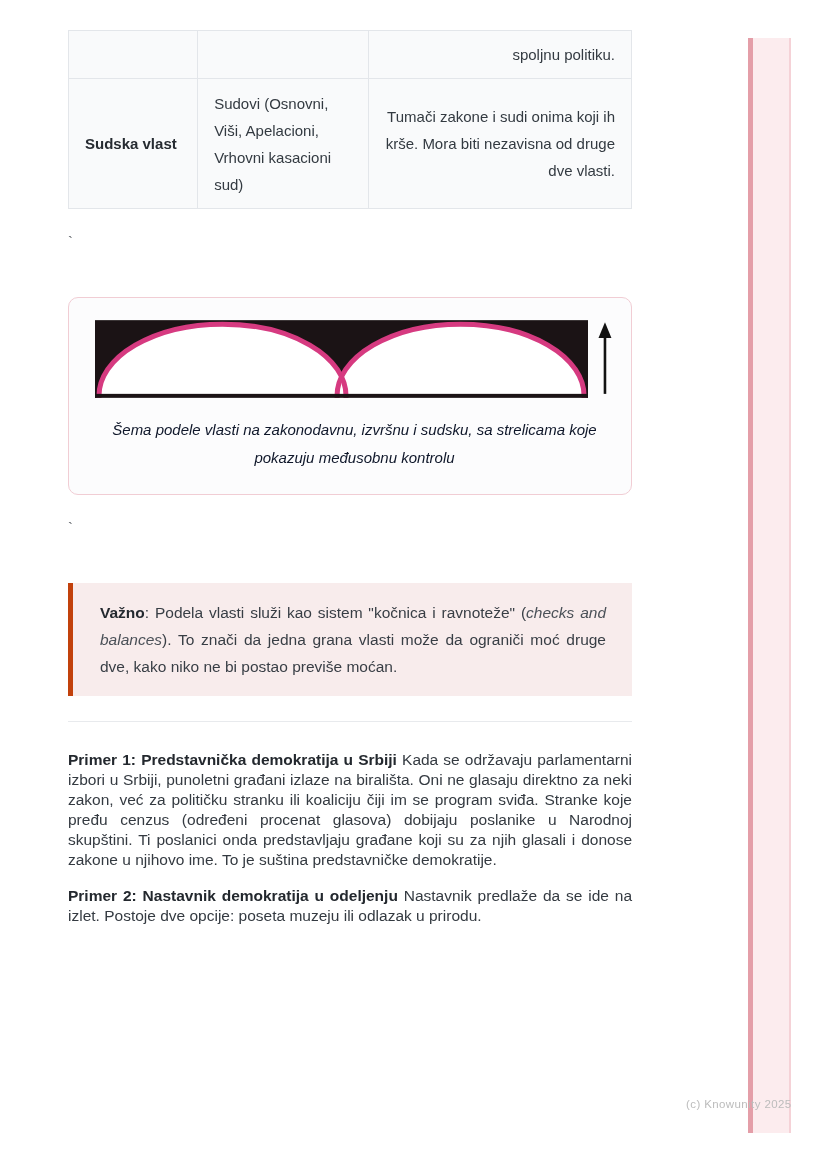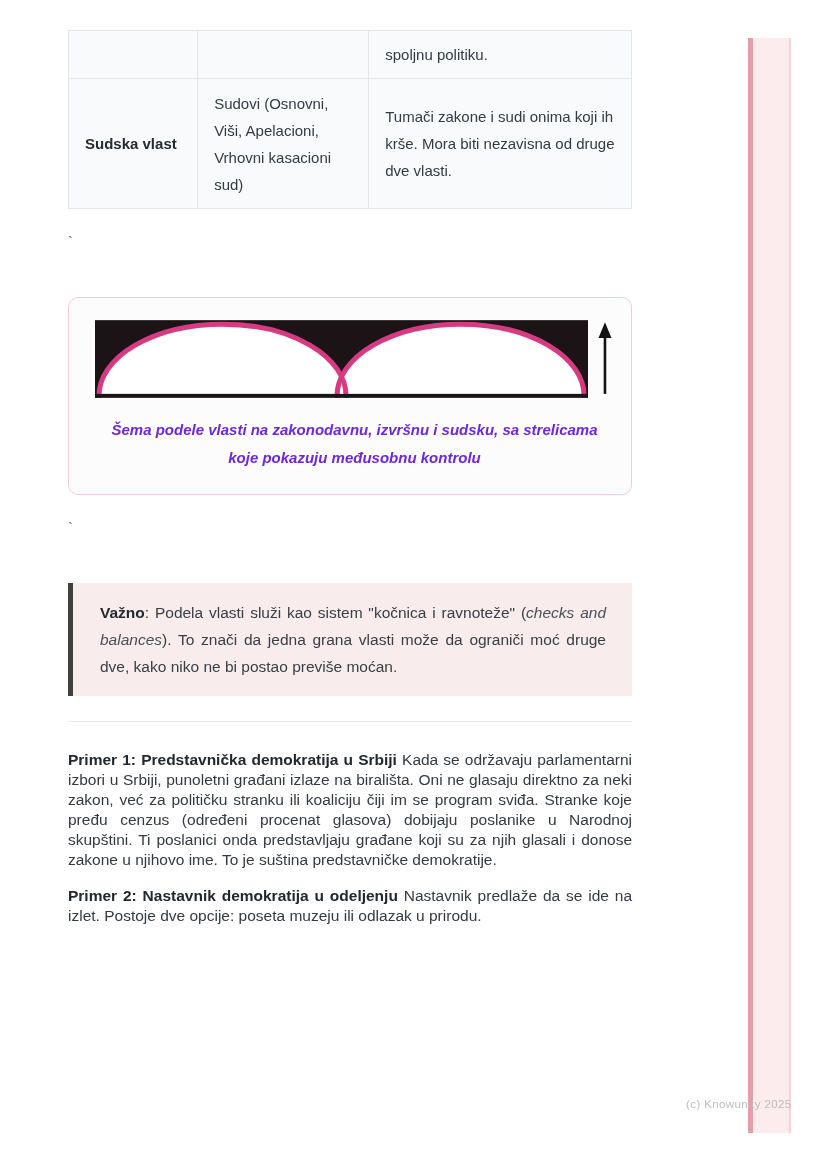--- a/index.html
+++ b/index.html
@@ -54,21 +54,21 @@
     color: #333a41;
   }
   table.powers td {
     background: #f9fafb;
     border: 1px solid #e3e6ea;
     padding: 10px 16px;
     vertical-align: middle;
   }
   table.powers td.c1 { width: 135px; font-weight: bold; color: #262b31; }
   table.powers td.c2 { width: 180px; }
-  table.powers td.c3 { width: 285px; }
+  table.powers td.c3 { width: 285px; text-align: right; }
   tr.row-partial td { height: 48px; padding-top: 4px; padding-bottom: 4px; }
   tr.row-full td { height: 130px; }
 
   .stray {
     margin-top: 24px;
     height: 20px;
     font-size: 15px;
     color: #555a60;
   }
 
@@ -81,31 +81,30 @@
     padding: 22px 17px 22px 26px;
   }
   .figure-media { display: flex; align-items: flex-start; }
   .arcs-wrap { width: 495px; height: 78px; }
   .arrow-wrap { width: 18px; height: 78px; margin-left: 8px; }
   .figure-caption {
     margin-top: 18px;
     font-style: italic;
     font-size: 15px;
     line-height: 28px;
-    color: #6d28d9;
+    color: #0f172a;
     text-align: center;
     padding: 0 8px;
-    font-weight: bold;
   }
 
   
   .callout {
     margin-top: 44px;
     background: #f8ecec;
-    border-left: 5px solid #404040;
+    border-left: 5px solid #c2410c;
     padding: 16px 26px 16px 27px;
     font-size: 15.5px;
     line-height: 27px;
     text-align: justify;
     color: #383e45;
   }
   .callout b { color: #24292f; }
   .callout i { color: #4a5057; }
 
   .divider {

